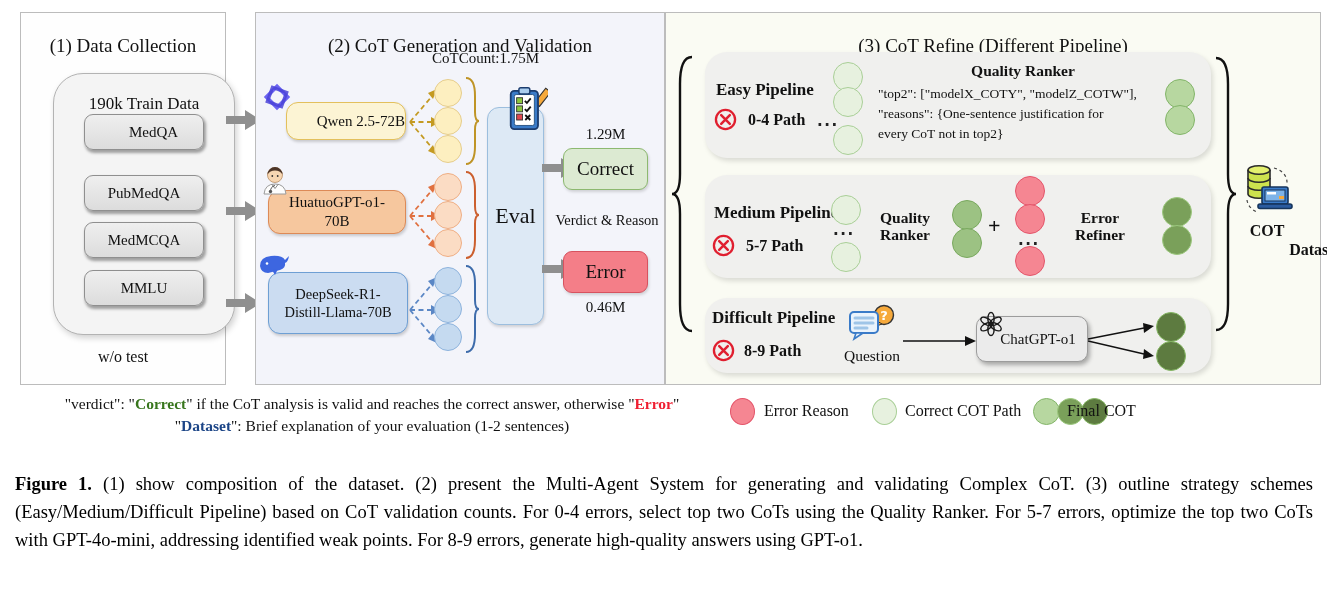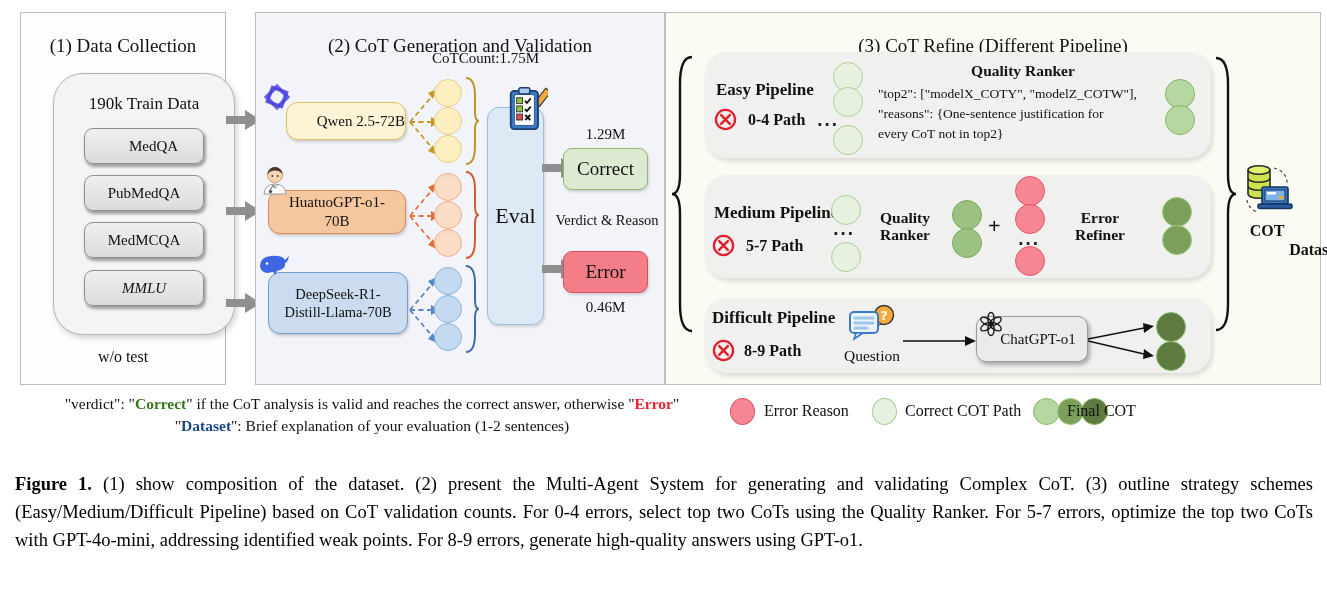--- a/index.html
+++ b/index.html
@@ -39,24 +39,24 @@
 </style>
 </head>
 <body>
 
 <div id="fig">
 
   <div class="panel" style="left:20px;width:206px;background:#fefefe;">
     <div class="ptitle">(1) Data Collection</div>
     <div class="abs" style="left:32px;top:60px;width:180px;height:260px;background:#f4f4f4;border:1px solid #b3b3b3;border-radius:30px;box-shadow:2px 3px 6px rgba(0,0,0,.18);">
       <div class="abs" style="left:0;top:20px;width:100%;text-align:center;font-size:17px;">190k Train Data</div>
-      <div class="dsbtn" style="left:30px;top:54px;padding-left:19px;">MedQA</div>
+      <div class="dsbtn" style="left:30px;top:40px;padding-left:19px;">MedQA</div>
       <div class="dsbtn" style="left:30px;top:101px;">PubMedQA</div>
       <div class="dsbtn" style="left:30px;top:148px;">MedMCQA</div>
-      <div class="dsbtn" style="left:30px;top:196px;font-style:italic;">MMLU</div>
+      <div class="dsbtn" style="left:30px;top:196px;">MMLU</div>
     </div>
     <div class="abs" style="left:0;top:335px;width:100%;text-align:center;font-size:16px;">w/o test</div>
   </div>
 
   <svg class="abs" style="left:224px;top:108px;" width="40" height="24" viewBox="0 0 36 24">
       <polygon points="0,8 19,8 19,2 35,12 19,22 19,16 0,16" fill="#8f8f8f"></polygon>
     </svg>
   <svg class="abs" style="left:224px;top:199px;" width="40" height="24" viewBox="0 0 36 24">
       <polygon points="0,8 19,8 19,2 35,12 19,22 19,16 0,16" fill="#8f8f8f"></polygon>
     </svg>

